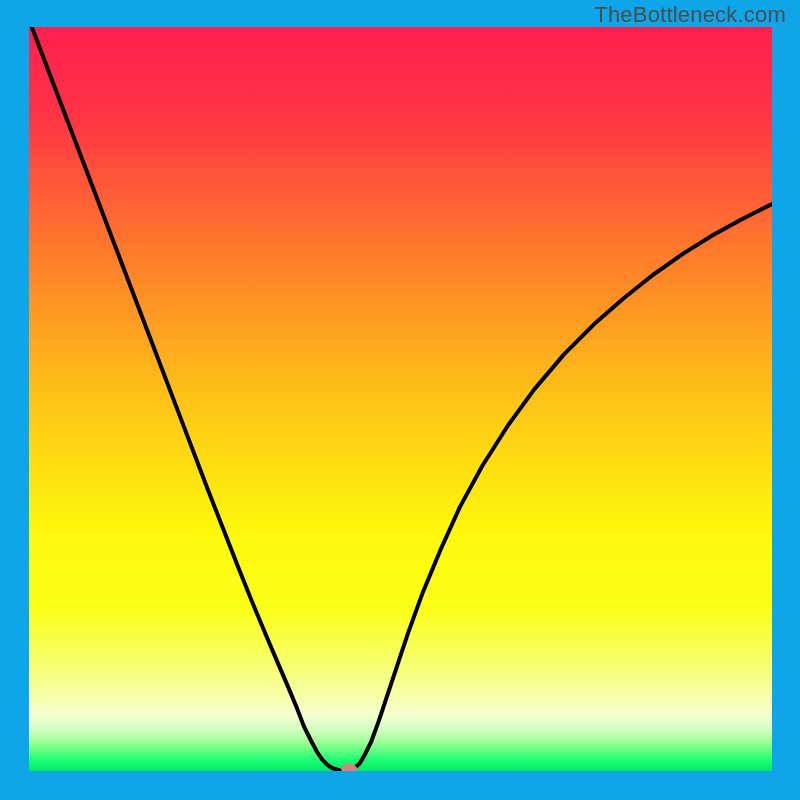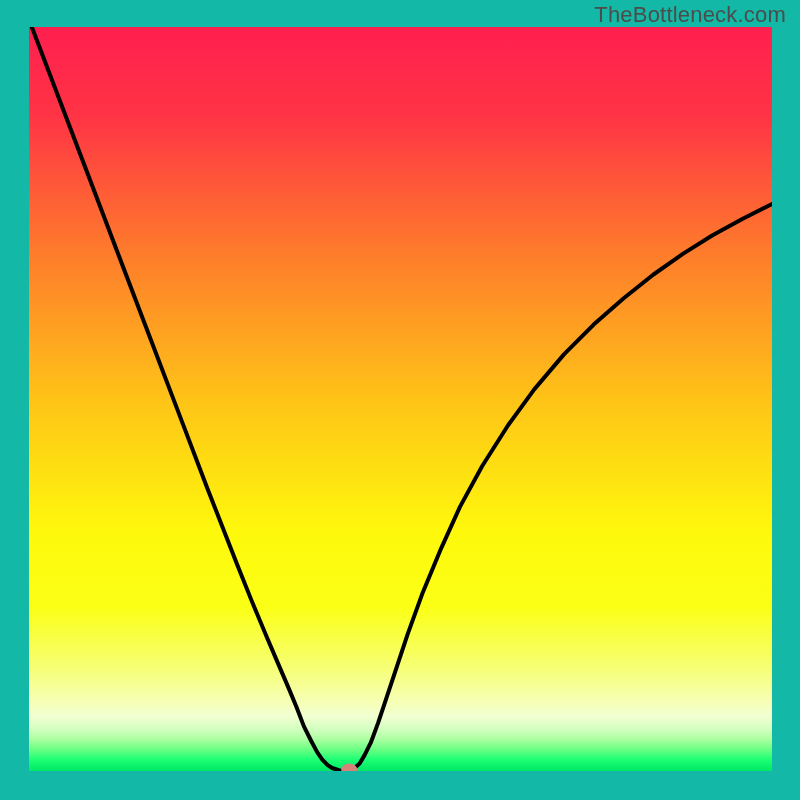--- a/index.html
+++ b/index.html
@@ -10,21 +10,21 @@
     background: #000000;
     overflow: hidden;
     font-family: Arial, Helvetica, sans-serif;
   }
   .frame {
     position: absolute;
     top: 0;
     left: 0;
     width: 800px;
     height: 800px;
-    background: #14b8a6;
+    background: #0ea5e9;
   }
   .plot {
     position: absolute;
   }
   .watermark {
     position: absolute;
     top: 2px;
     right: 14px;
     color: #4c4c4c;
     font-size: 22px;

